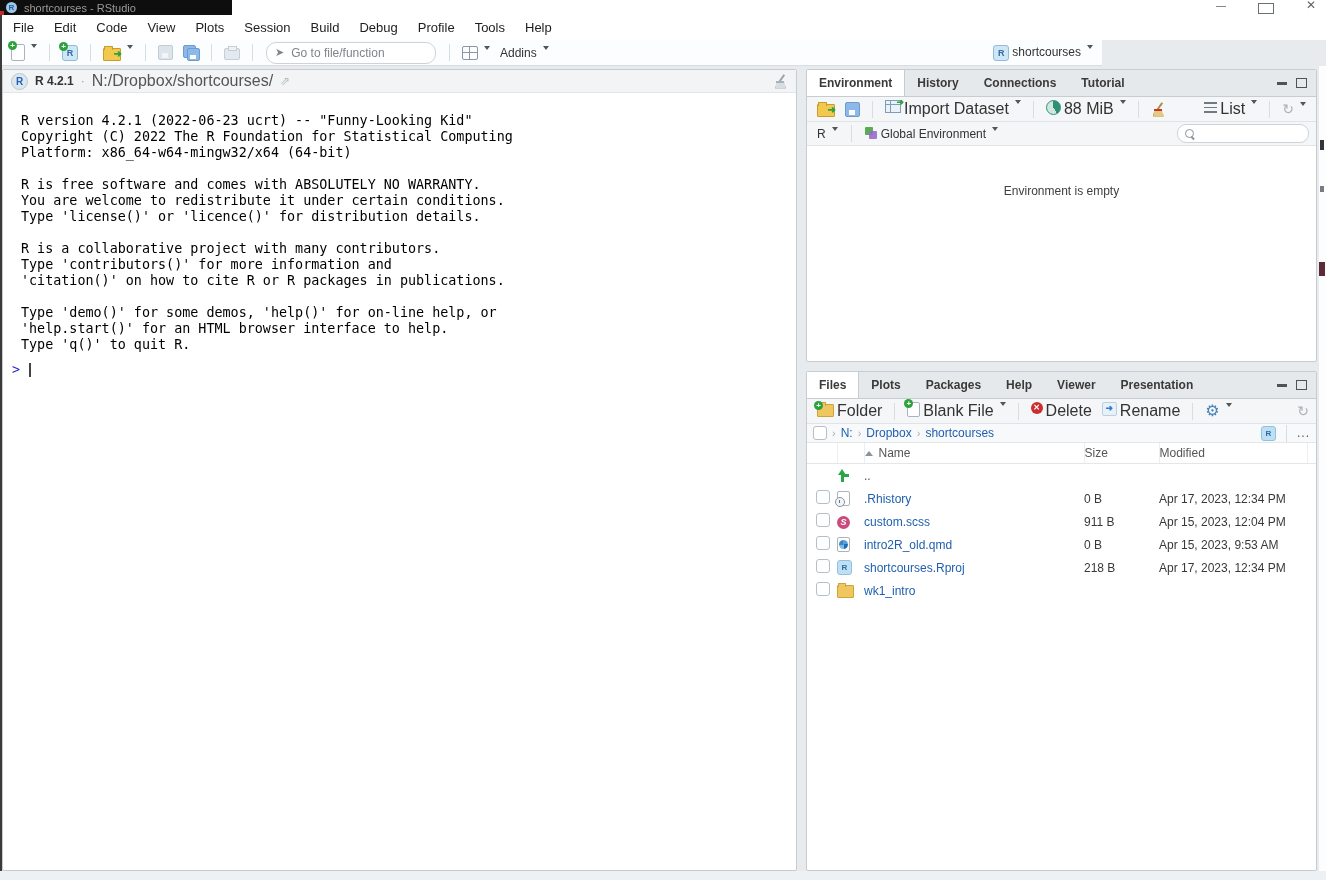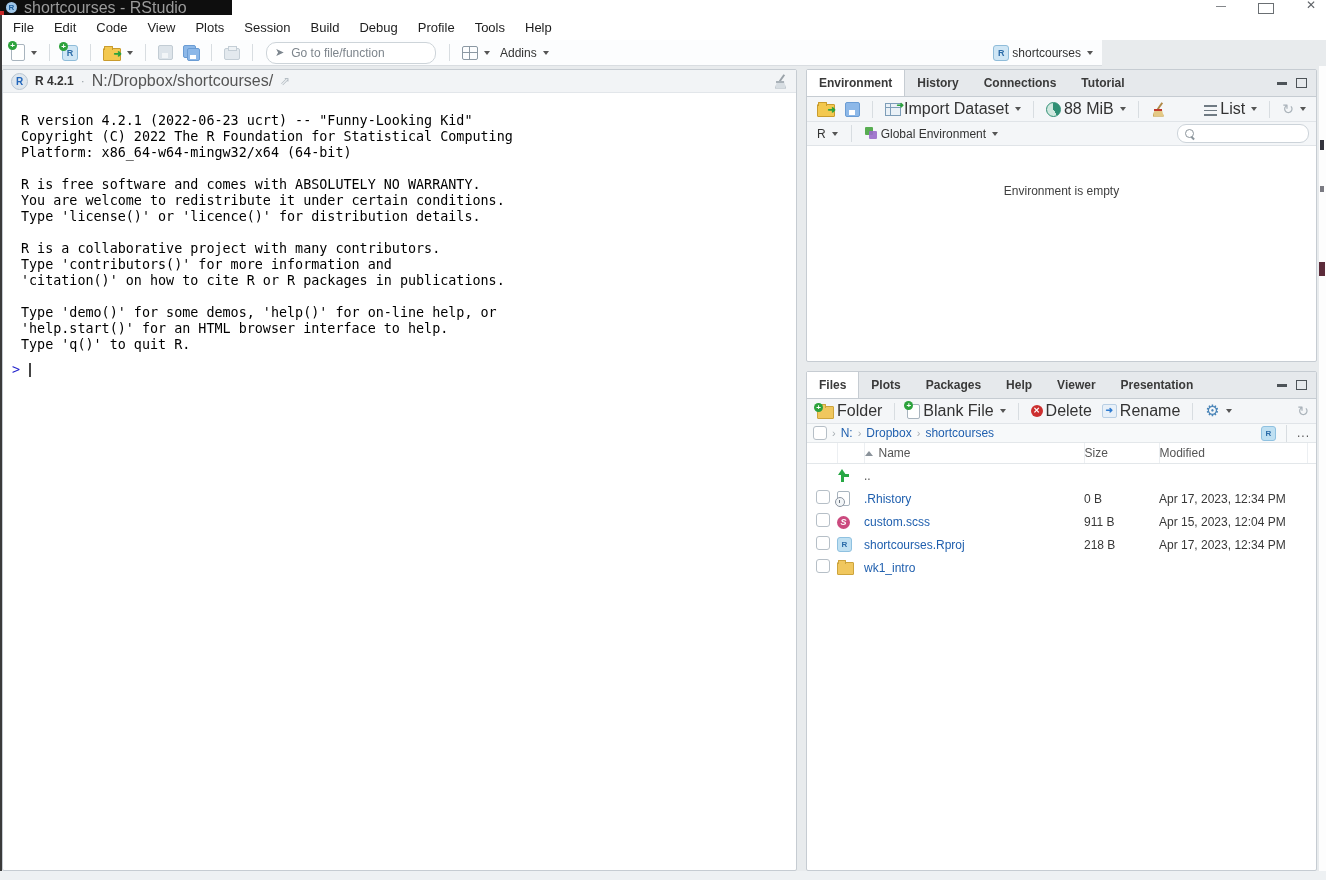--- a/index.html
+++ b/index.html
@@ -7,41 +7,41 @@
        font-family:"Liberation Sans",sans-serif;background:#e8ebed;color:#333;}
   #app{position:absolute;inset:0;}
 
   
   .titlebar{position:absolute;left:0;top:0;width:1326px;height:15px;background:#fff;}
   .title-dark{position:absolute;left:0;top:0;width:232px;height:15px;background:#0e0e0e;
               display:flex;align-items:center;gap:7px;padding-left:6px;box-sizing:border-box;}
   .r-circle{width:11px;height:11px;border-radius:50%;background:#9fc6e8;color:#1d5f9e;
             font-size:8px;font-weight:bold;display:inline-flex;align-items:center;justify-content:center;flex:0 0 auto;}
   .r-circle::before{content:'R';}
-  .title-text{font-size:16px;color:#9a9a9a;white-space:nowrap;}
+  .title-text{font-size:11px;color:#9a9a9a;white-space:nowrap;}
   .win-controls{position:absolute;right:8px;top:-3px;display:flex;gap:30px;color:#5f6368;font-size:13px;}
   .win-controls span{display:inline-block;width:14px;text-align:center;}
   .wc-min::before{content:'—';font-size:10px;}
   .wc-max{width:10px;height:9px;border:1.5px solid #6a6f73;margin-top:6px;}
   .wc-close::before{content:'✕';font-size:12px;}
   .red-dot{position:absolute;left:0;top:11px;width:4px;height:7px;background:#c62828;}
   .left-edge{position:absolute;left:0;top:15px;width:2px;height:856px;background:#3a3a3a;}
 
   
   .menubar{position:absolute;left:2px;top:15px;width:1324px;height:25px;background:#fff;
            display:flex;align-items:center;padding-left:1px;}
   .menu-item{font-size:13px;color:#1d1d1d;padding:0 10px;line-height:25px;cursor:default;}
 
   
   .maintoolbar{position:absolute;left:2px;top:40px;width:1100px;height:26px;background:#fcfdfe;
                border-bottom:1px solid #d9dde1;display:flex;align-items:center;padding:0 6px;box-sizing:border-box;gap:4px;}
   .caret{width:0;height:0;border-left:3.5px solid transparent;border-right:3.5px solid transparent;
          border-top:4px solid #555;display:inline-block;margin-left:3px;}
   .tsep{width:1px;height:17px;background:#d8dde1;margin:0 5px;flex:0 0 auto;}
-  .tbtn{display:flex;align-items:center;gap:3px;padding:2px 3px;border-radius:3px;}
+  .tbtn{display:flex;gap:3px;padding:2px 3px;border-radius:3px;}
   .lbl{font-size:12px;color:#333;white-space:nowrap;}
 
   
   .i-sheet{width:12px;height:15px;background:#fff;border:1px solid #a8b4be;border-radius:2px;position:relative;}
   .badge-plus{position:absolute;left:-4px;top:-4px;width:9px;height:9px;border-radius:50%;background:#2ca23c;
               color:#fff;font-size:8px;line-height:9px;text-align:center;font-weight:bold;}
   .badge-plus::before{content:'+';}
   .i-cube{width:14px;height:14px;border-radius:3px;background:#cfe6f5;border:1px solid #8fbcd9;color:#2c6ca8;
           font-size:9px;font-weight:bold;display:inline-flex;align-items:center;justify-content:center;position:relative;flex:0 0 auto;}
   .i-cube::before{content:'R';}
@@ -521,20 +521,28 @@
         <tr>
           <td><span class="checkbox rowcheck" style="display:inline-block"></span></td>
           <td class="cell-center"><span class="fi i-scss"></span></td>
           <td><span class="fname">custom.scss</span></td>
           <td><span class="fmeta">911 B</span></td>
           <td><span class="fmeta">Apr 15, 2023, 12:04 PM</span></td>
           <td></td>
         </tr>
         <tr>
           <td><span class="checkbox rowcheck" style="display:inline-block"></span></td>
+          <td class="cell-center"><span class="fi i-qmd"></span></td>
+          <td><span class="fname">intro2R_old.qmd</span></td>
+          <td><span class="fmeta">0 B</span></td>
+          <td><span class="fmeta">Apr 15, 2023, 9:53 AM</span></td>
+          <td></td>
+        </tr>
+        <tr>
+          <td><span class="checkbox rowcheck" style="display:inline-block"></span></td>
           <td class="cell-center"><span class="fi i-rproj"></span></td>
           <td><span class="fname">shortcourses.Rproj</span></td>
           <td><span class="fmeta">218 B</span></td>
           <td><span class="fmeta">Apr 17, 2023, 12:34 PM</span></td>
           <td></td>
         </tr>
         <tr>
           <td><span class="checkbox rowcheck" style="display:inline-block"></span></td>
           <td class="cell-center"><span class="fi i-folder-plain"></span></td>
           <td><span class="fname">wk1_intro</span></td>

